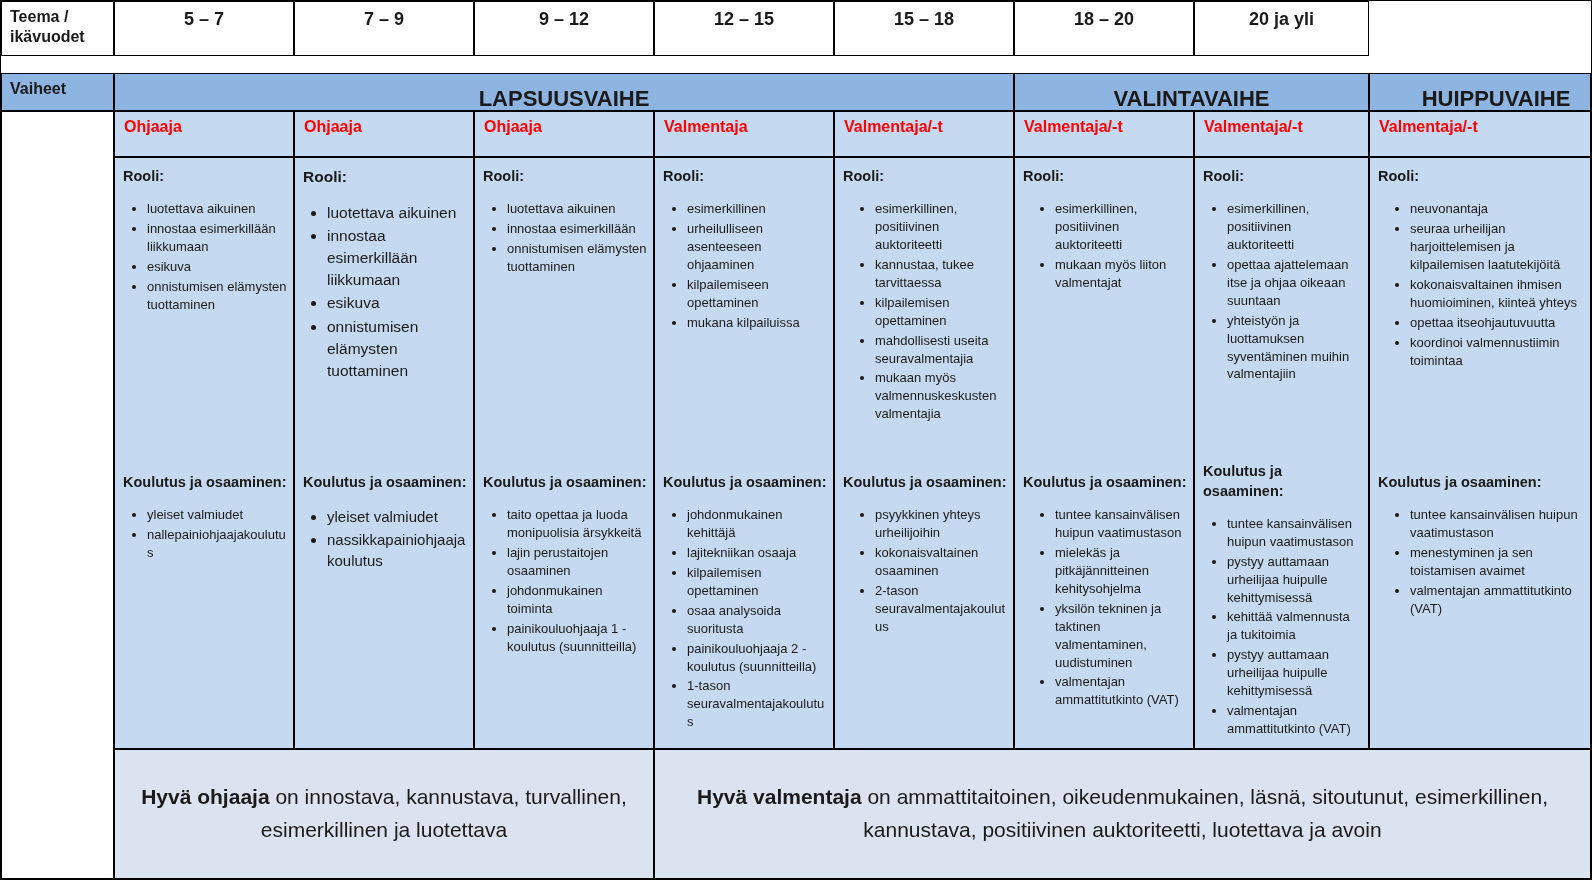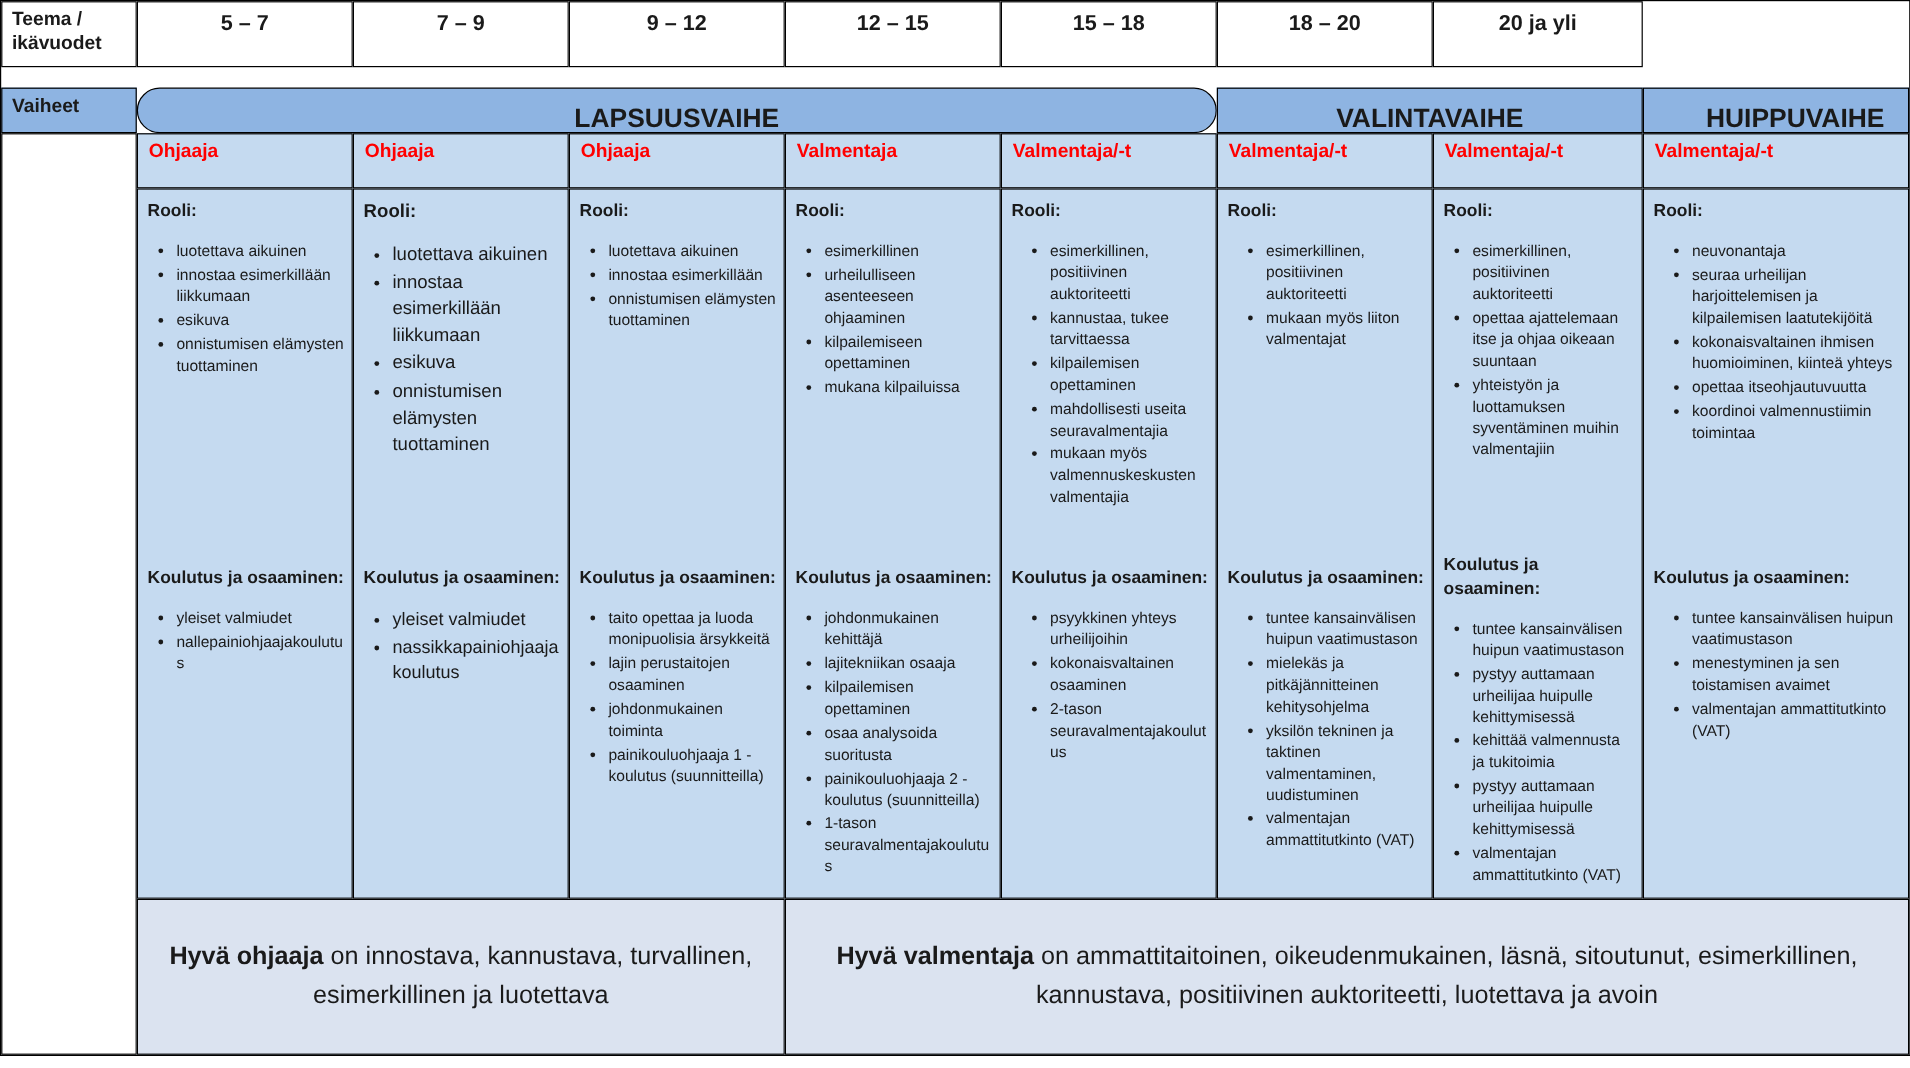--- a/index.html
+++ b/index.html
@@ -56,21 +56,21 @@
     </div>
     <div class="cell white age">5 – 7</div>
     <div class="cell white age">7 – 9</div>
     <div class="cell white age">9 – 12</div>
     <div class="cell white age">12 – 15</div>
     <div class="cell white age">15 – 18</div>
     <div class="cell white age">18 – 20</div>
     <div class="cell white age">20 ja yli</div>
 
     <div class="cell phase vaiheet-label" style="grid-row:2;grid-column:1;">Vaiheet</div>
-    <div class="cell phase phase-name" style="grid-row:2;grid-column:2/7;border-radius:23px;">LAPSUUSVAIHE</div>
+    <div class="cell phase phase-name" style="grid-row:2;grid-column:2/7;">LAPSUUSVAIHE</div>
     <div class="cell phase phase-name" style="grid-row:2;grid-column:7/9;">VALINTAVAIHE</div>
     <div class="cell phase phase-name" style="grid-row:2;grid-column:9;padding-left:32px;">HUIPPUVAIHE</div>
 
     <div class="cell white span-rows" style="grid-column:1;"></div>
 
     <div class="cell blue role-name" style="grid-row:3;grid-column:2;">Ohjaaja</div>
     <div class="cell blue role-name" style="grid-row:3;grid-column:3;">Ohjaaja</div>
     <div class="cell blue role-name" style="grid-row:3;grid-column:4;">Ohjaaja</div>
     <div class="cell blue role-name" style="grid-row:3;grid-column:5;">Valmentaja</div>
     <div class="cell blue role-name" style="grid-row:3;grid-column:6;">Valmentaja/-t</div>

